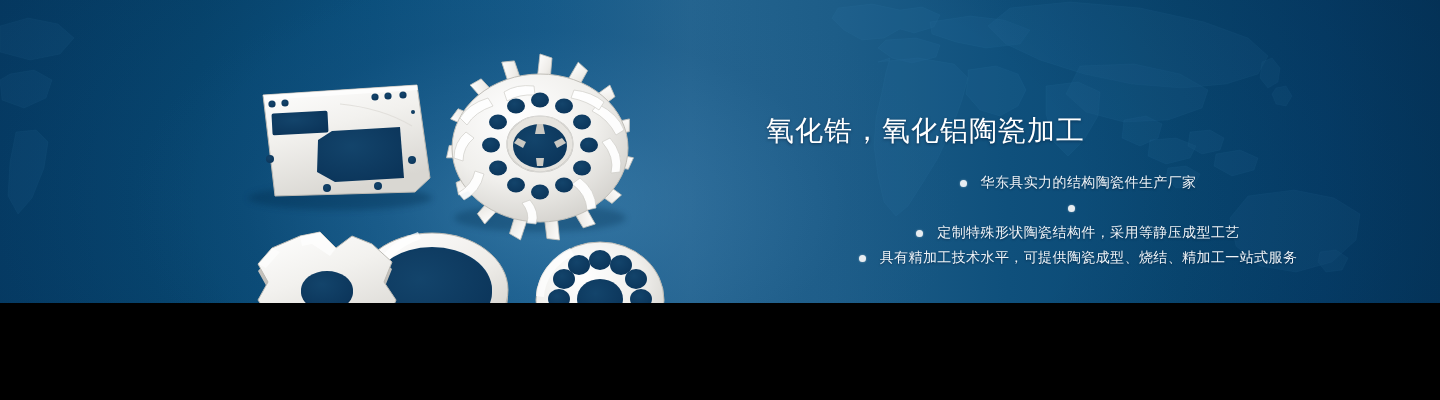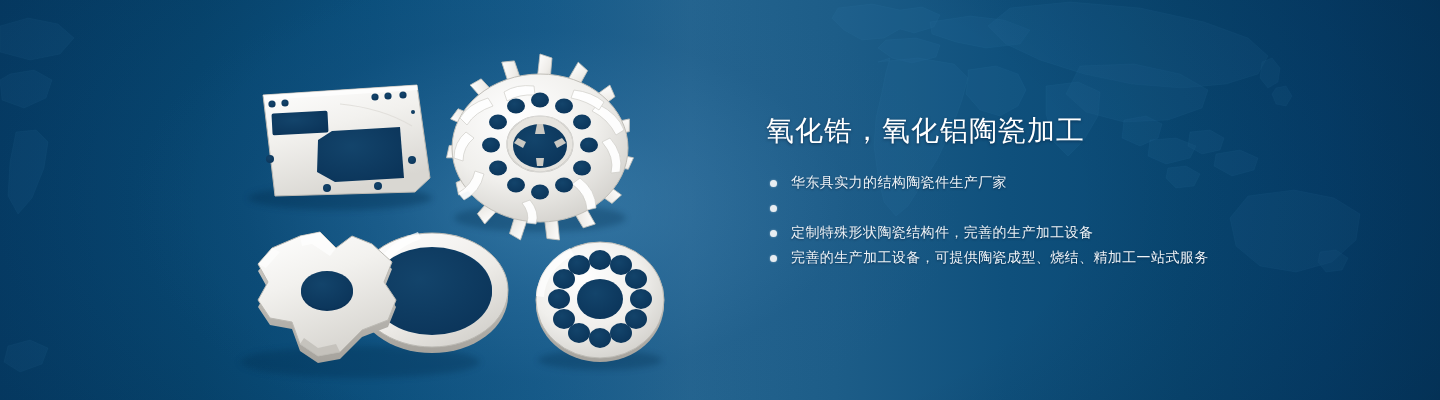--- a/index.html
+++ b/index.html
@@ -3,21 +3,21 @@
 <meta charset="utf-8">
 <style>
   html, body {
     margin: 0;
     padding: 0;
     background: #000;
   }
   #banner {
     position: relative;
     width: 1440px;
-    height: 400px;
+    height: 303px;
     overflow: hidden;
     font-family: "Liberation Sans", "DejaVu Sans", sans-serif;
     background: #c2410c;
   }
 
   
   .bg-base {
     position: absolute;
     inset: 0;
     background: linear-gradient(90deg,
@@ -84,20 +84,21 @@
   .bullets {
     list-style: none;
     margin: 22px 0 0 4px;
     padding: 0;
   }
   .bullet {
     display: flex;
     align-items: center;
     height: 22px;
     margin-bottom: 3px;
+    justify-content: center;
   }
   .dot {
     flex: 0 0 auto;
     width: 7px;
     height: 7px;
     border-radius: 50%;
     background: #e8edf1;
     margin-right: 14px;
     box-shadow: 0 0 2px rgba(255,255,255,0.5);
   }
@@ -334,22 +335,22 @@
     <ul class="bullets">
       <li class="bullet">
         <span class="dot"></span>
         <span class="bullet-text">华东具实力的结构陶瓷件生产厂家</span>
       </li>
       <li class="bullet">
         <span class="dot"></span>
       </li>
       <li class="bullet">
         <span class="dot"></span>
-        <span class="bullet-text">定制特殊形状陶瓷结构件，完善的生产加工设备</span>
+        <span class="bullet-text">定制特殊形状陶瓷结构件，采用等静压成型工艺</span>
       </li>
       <li class="bullet">
         <span class="dot"></span>
-        <span class="bullet-text">完善的生产加工设备，可提供陶瓷成型、烧结、精加工一站式服务</span>
+        <span class="bullet-text">具有精加工技术水平，可提供陶瓷成型、烧结、精加工一站式服务</span>
       </li>
     </ul>
   </div>
 
 </div>
 
 </body></html>

